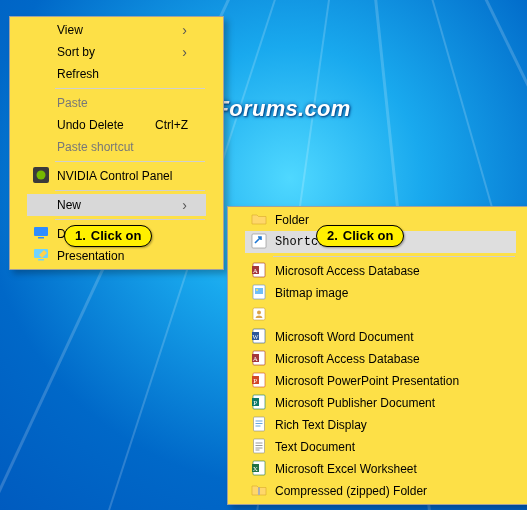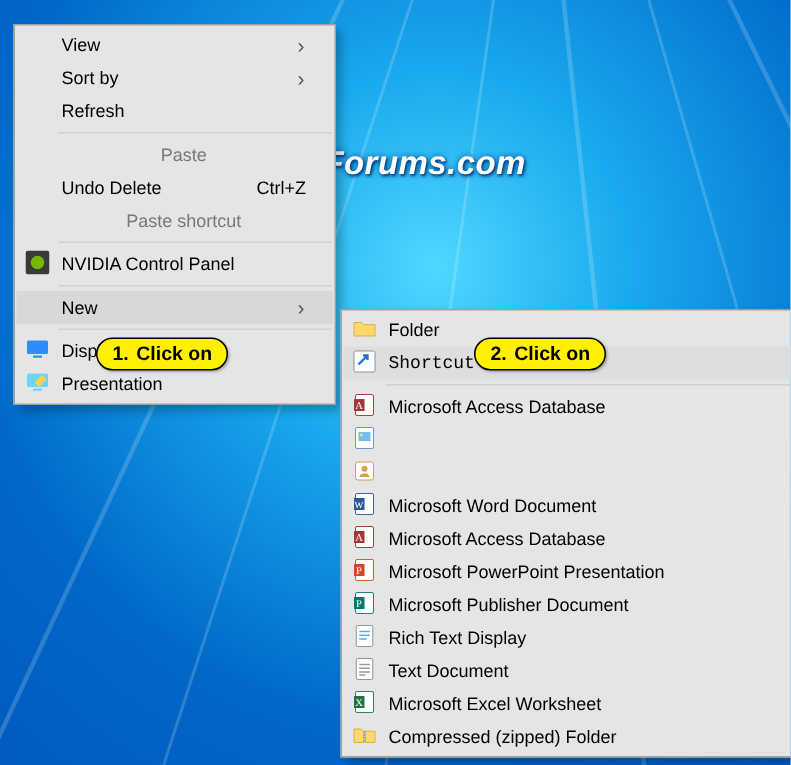--- a/index.html
+++ b/index.html
@@ -17,35 +17,35 @@
   
   .rays { position:absolute; inset:0; pointer-events:none; overflow:hidden; }
   .rays span { position:absolute; background:rgba(255,255,255,0.18); transform-origin:top left; }
   .watermark {
     position:absolute; top:96px; left:50%; transform:translateX(-50%);
     font-family:"Trebuchet MS",sans-serif; font-size:22px; font-style:italic;
     font-weight:bold; color:#fff; text-shadow:0 0 4px #004e9a, 1px 1px 2px #003a77;
     letter-spacing:.3px; pointer-events:none; white-space:nowrap;
   }
   .menu {
-    position:absolute; background:#e5e5e5; border:1px solid #a0a0a0;
+    position:absolute; background:#fde047; border:1px solid #a0a0a0;
     box-shadow:4px 4px 6px rgba(0,0,0,.25);
-    padding:2px 1px;
+    padding:2px 17px;
   }
   .menu-1 { left:9px; top:16px; width:215px; }
   .menu-2 { left:227px; top:206px; width:307px; }
   .row {
     display:flex; align-items:center; height:22px;
     padding:0 18px 0 30px; position:relative; white-space:nowrap;
   }
   .row .ico { position:absolute; left:6px; top:2px; width:16px; height:16px; }
   .row .txt { flex:1; }
   .row .shortcut { color:#000; margin-left:20px; }
   .row .chev { margin-left:auto; font-size:14px; color:#555; padding-right:1px;}
-  .row.disabled { color:#787878;text-align:center; }
+  .row.disabled { color:#787878; }
   .row.hl { background:#d8d8d8;gap:47px; }
   .row.hl-sub { background:#dedede;font-family:Liberation Mono, monospace; }
   .sep { height:1px; background:#d0d0d0; margin:3px 1px 3px 28px; }
   
   .callout {
     position:absolute; background:#fff000; border:1px solid #000;
     border-radius:12px; padding:2px 10px 3px;
     font-size:13px; font-weight:bold; color:#000;
     box-shadow:1px 1px 2px rgba(0,0,0,.3);
     display:flex; align-items:center; gap:5px; white-space:nowrap;
@@ -158,20 +158,21 @@
     <span class="txt">Microsoft Access Database</span>
   </div>
   <div class="row">
     <span class="ico">
       <svg viewBox="0 0 16 16">
           <rect x="2" y="1" width="12" height="14" rx="1" fill="#fff" stroke="#5b8bd4" stroke-width=".6"></rect>
           <rect x="4" y="4" width="8" height="6" fill="#6fbef7"></rect>
           <circle cx="6" cy="6" r="1" fill="#ffe36b"></circle>
         </svg>
     </span>
+    <span class="txt">Bitmap image</span>
   </div>
   <div class="row">
     <span class="ico">
       <svg viewBox="0 0 16 16">
           <rect x="2" y="2" width="12" height="12" rx="1.5" fill="#fff" stroke="#c79a3d" stroke-width=".6"></rect>
           <circle cx="8" cy="6.5" r="2" fill="#d9a34a"></circle>
           <path d="M4.5 12c.6-1.8 2-2.5 3.5-2.5s2.9.7 3.5 2.5" fill="#d9a34a"></path>
         </svg>
     </span>
   </div>

